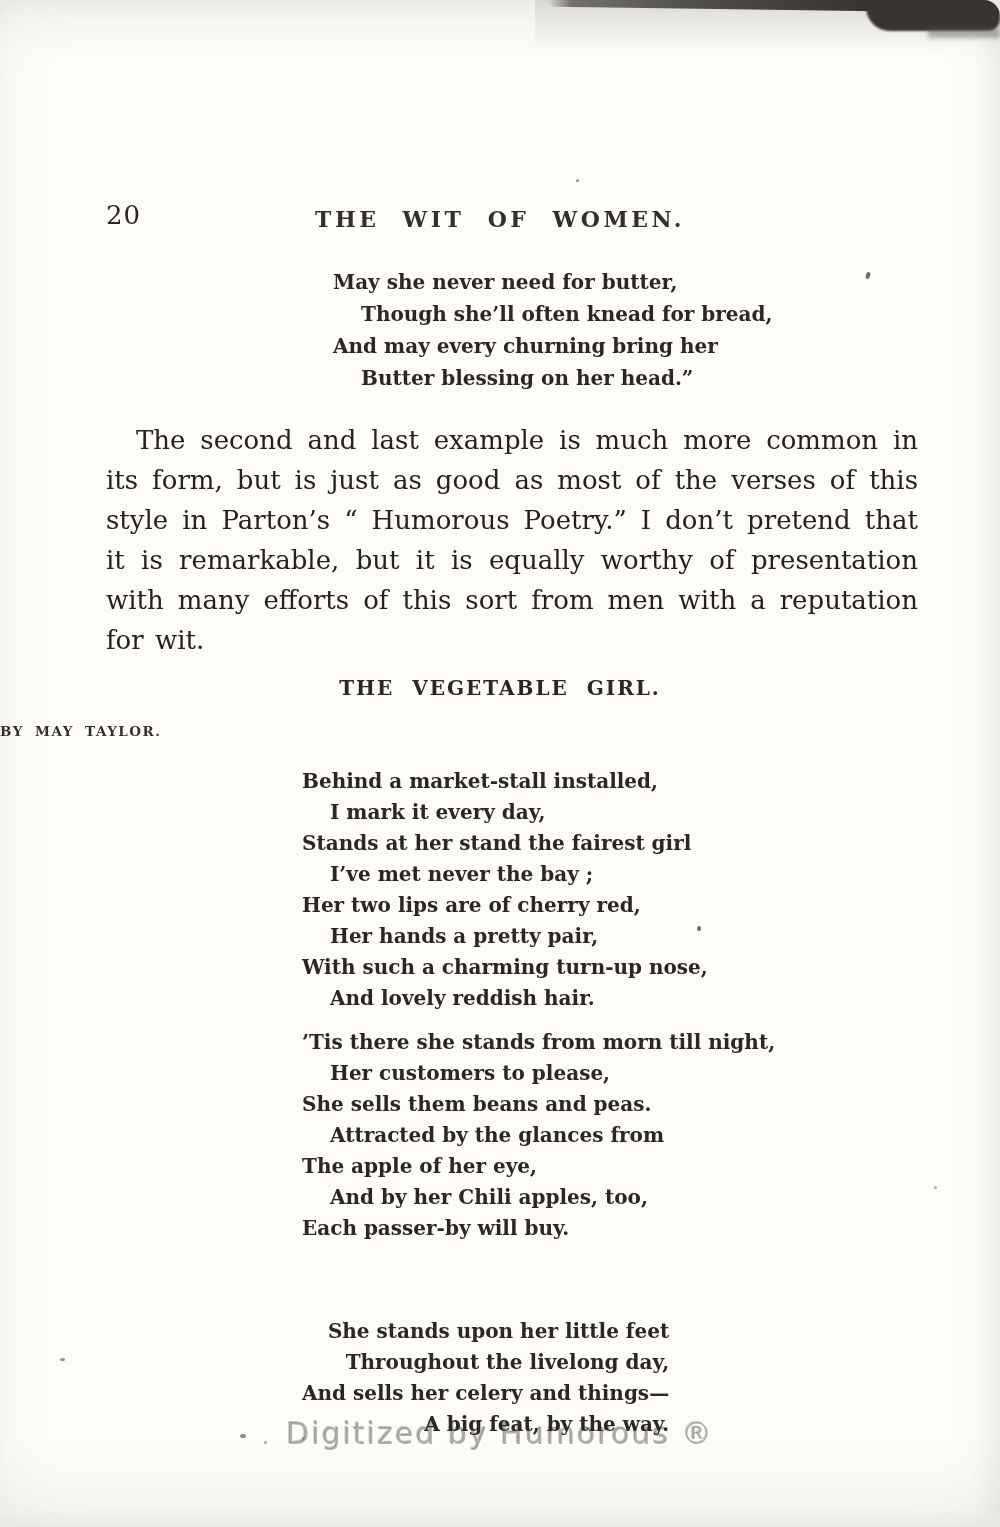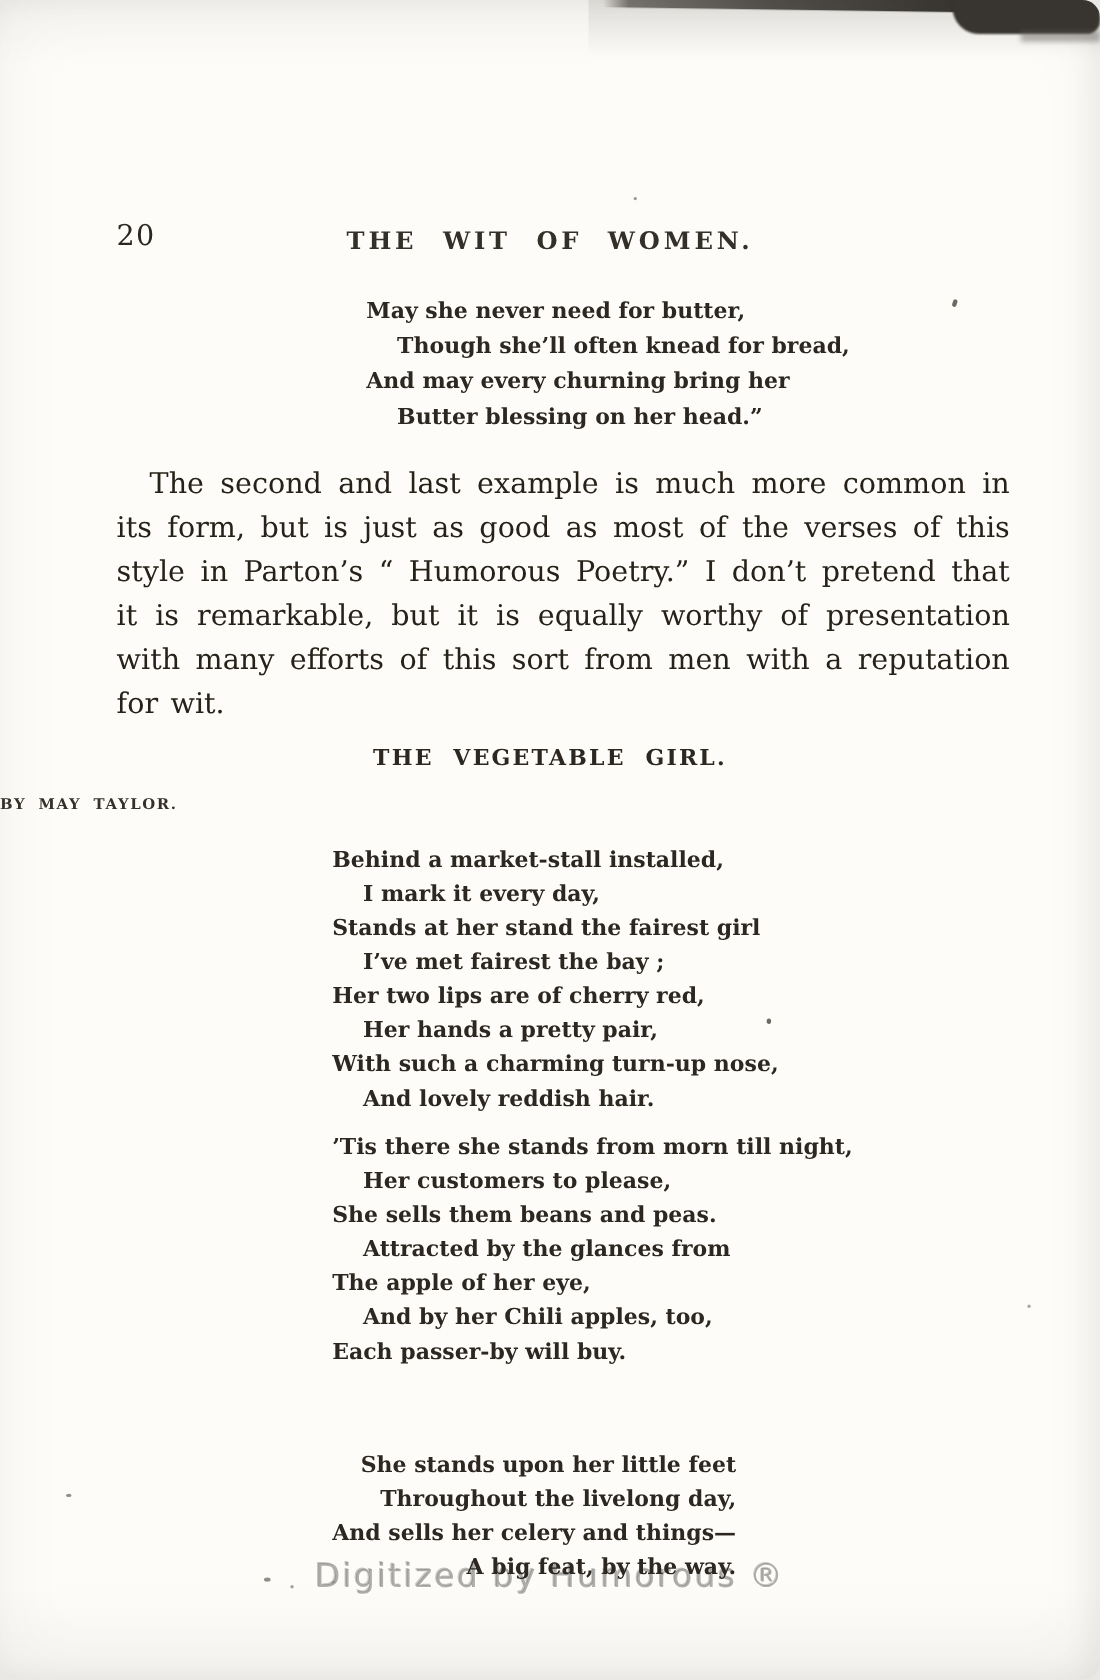--- a/index.html
+++ b/index.html
@@ -104,21 +104,21 @@
 
   <p class="body-paragraph">The second and last example is much more common in its form, but is just as good as most of the verses of this style in Parton’s “ Humorous Poetry.”  I don’t pretend that it is remarkable, but it is equally worthy of presentation with many efforts of this sort from men with a reputation for wit.</p>
 
   <h2 class="poem-title">THE VEGETABLE GIRL.</h2>
   <div class="poem-byline">BY MAY TAYLOR.</div>
 
   <div class="stanza stanza-1 poem">
     <div class="line">Behind a market-stall installed,</div>
     <div class="line">I mark it every day,</div>
     <div class="line">Stands at her stand the fairest girl</div>
-    <div class="line">I’ve met fairest the bay ;</div>
+    <div class="line">I’ve met never the bay ;</div>
     <div class="line">Her two lips are of cherry red,</div>
     <div class="line">Her hands a pretty pair,</div>
     <div class="line">With such a charming turn-up nose,</div>
     <div class="line">And lovely reddish hair.</div>
   </div>
 
   <div class="stanza stanza-2 poem">
     <div class="line">’Tis there she stands from morn till night,</div>
     <div class="line">Her customers to please,</div>
     <div class="line">She sells them beans and peas.</div>

